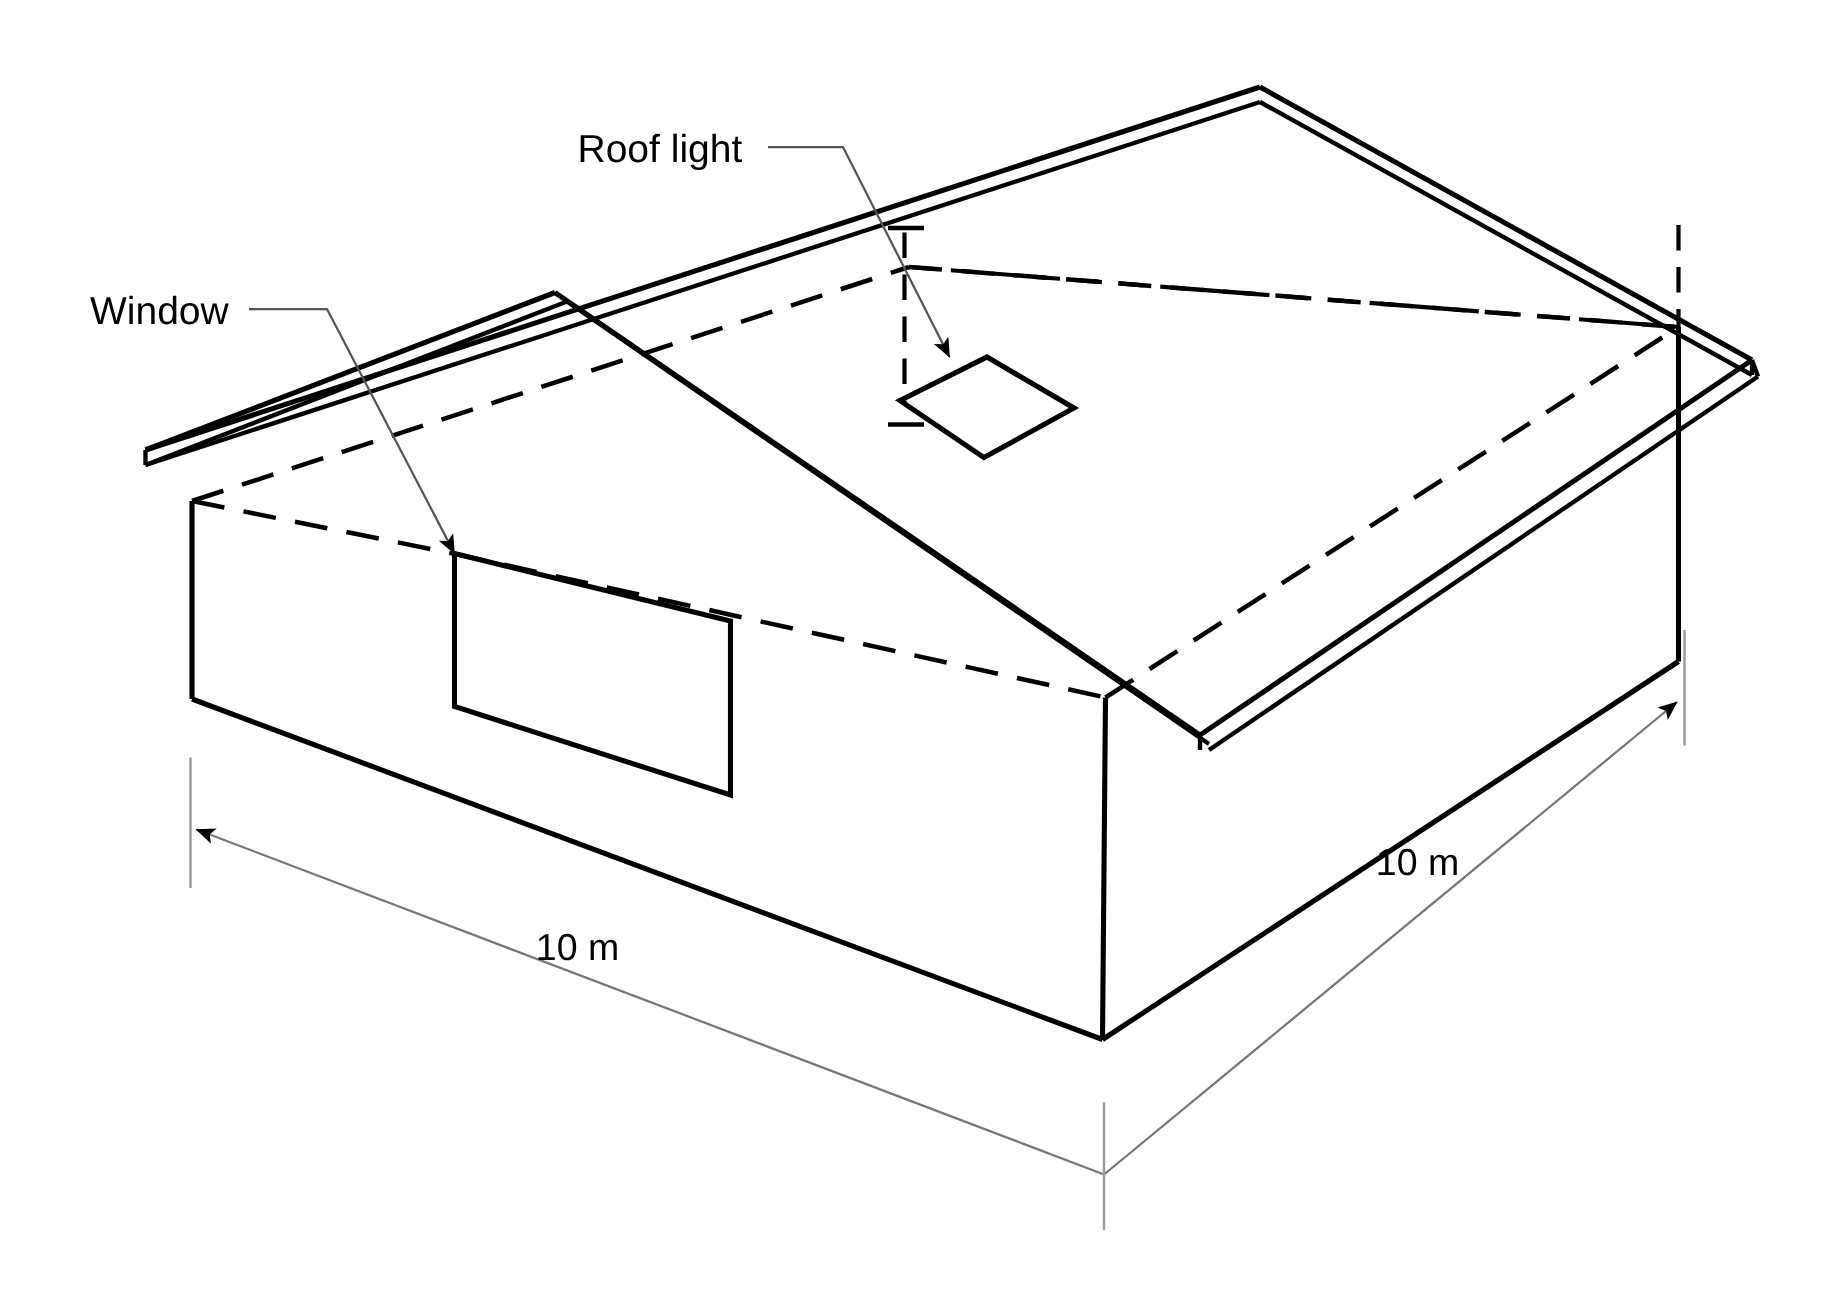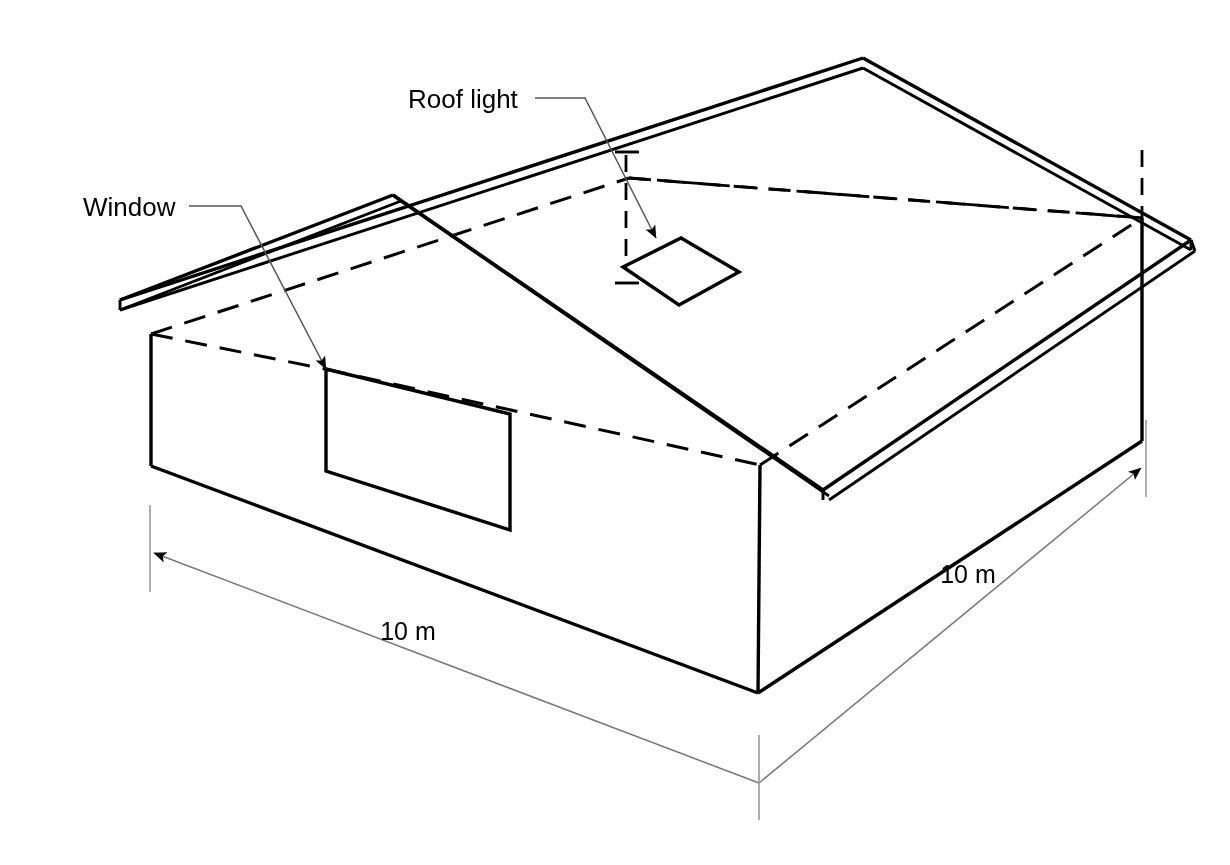--- a/index.html
+++ b/index.html
@@ -12,21 +12,20 @@
     width: 1230px;
     height: 865px;
     font-family: "Liberation Sans", sans-serif;
     overflow: hidden;
   }
   #drawing-root {
     position: relative;
     width: 994px;
     height: 865px;
     background: #ffffff;
-    padding-left: 23px;
   }
   svg#building-svg {
     display: block;
     width: 1230px;
     height: 865px;
     background: #ffffff;
   }
   .solid-heavy {
     fill: none;
     stroke: #000000;

